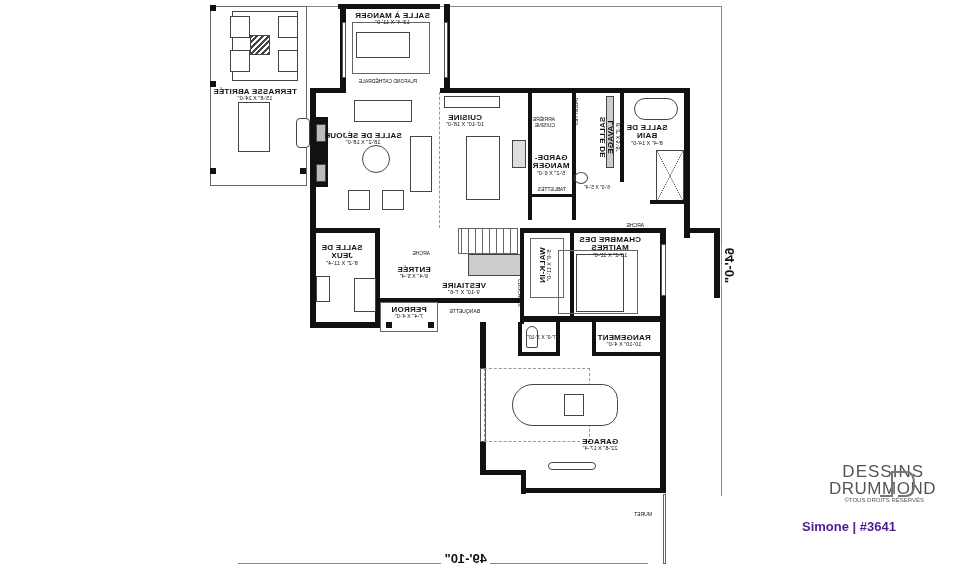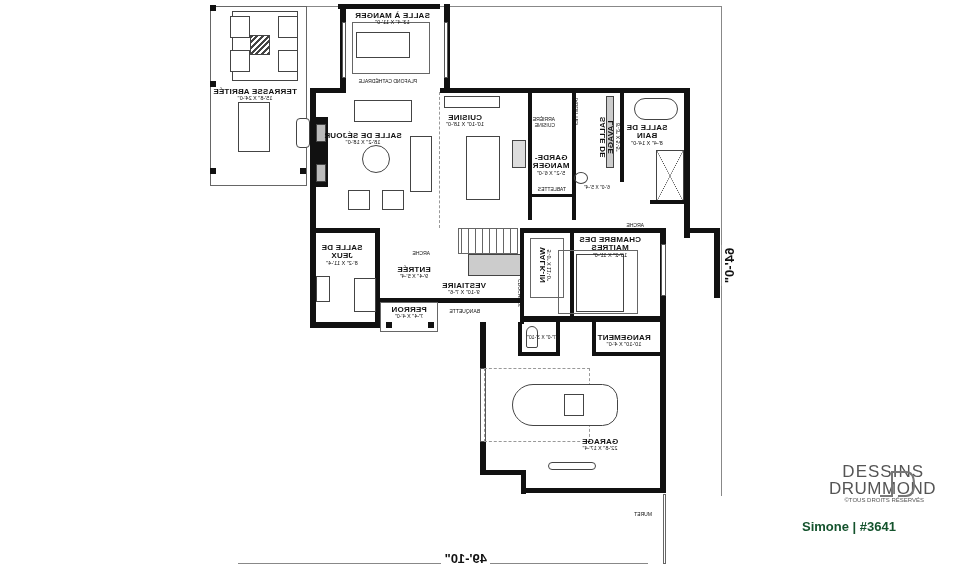--- a/index.html
+++ b/index.html
@@ -212,13 +212,13 @@
     <div style="font-size:17px;color:#555;letter-spacing:1px;line-height:17px;">DESSINS</div>
     <div style="font-size:17px;color:#555;letter-spacing:.5px;line-height:17px;">DRUMMOND</div>
     <div style="font-size:6px;color:#555;">©TOUS DROITS RÉSERVÉS</div>
   </div>
 </div>
 <div style="position:absolute;left:876px;top:466px;width:40px;height:36px;">
   <svg width="40" height="36" viewBox="0 0 40 36">
     <path d="M4 30 L16 30 L16 6 L30 6 Q38 6 38 18 Q38 30 30 30 L22 30" fill="none" stroke="#777" stroke-width="2"></path>
   </svg>
 </div>
-<div style="position:absolute;left:802px;top:519px;font-size:13px;font-weight:bold;color:#14532d;">Simone | #3641</div>
+<div style="position:absolute;left:802px;top:519px;font-size:13px;font-weight:bold;color:#4c1d95;">Simone | #3641</div>
 
 </body></html>

